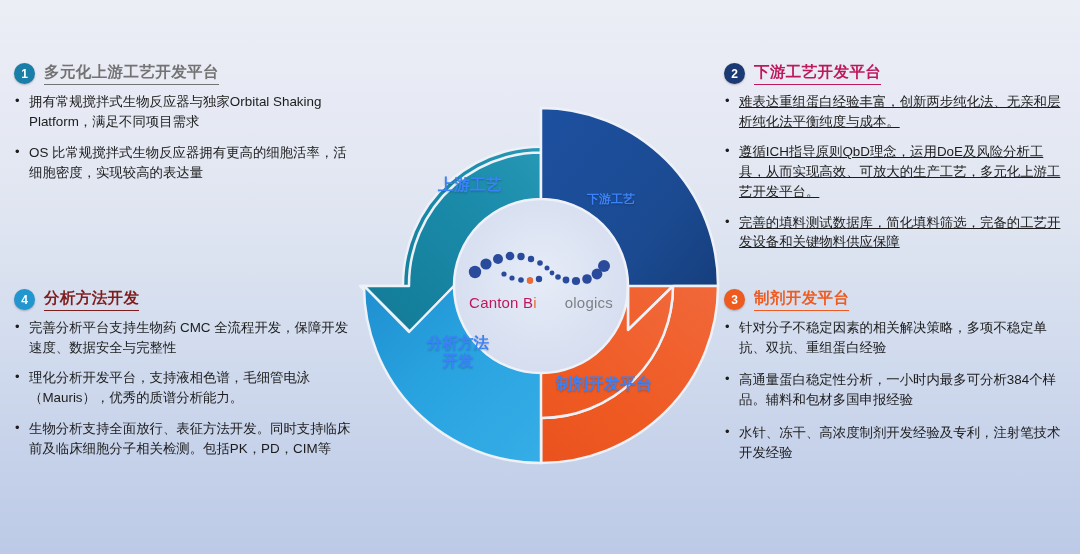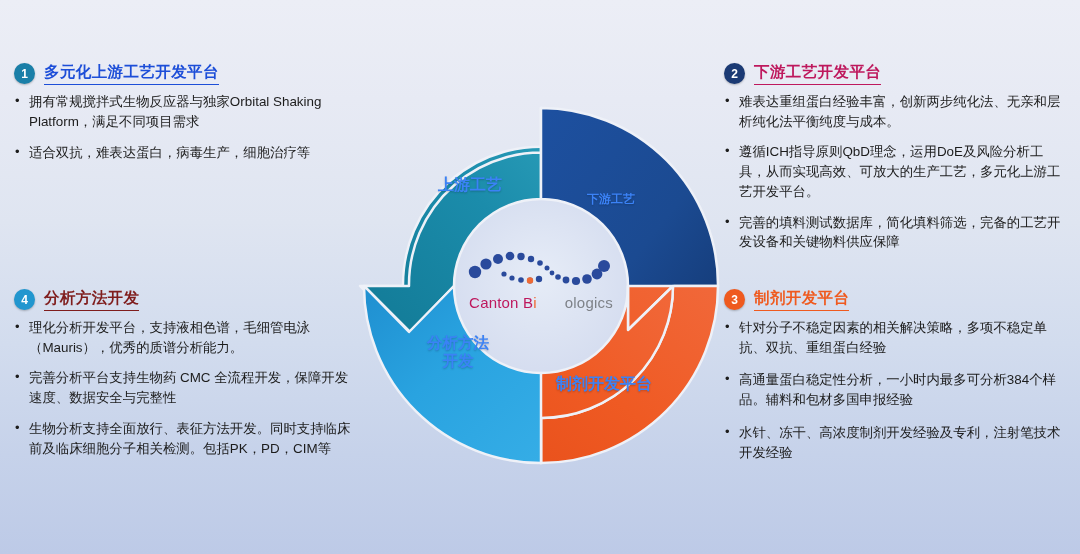--- a/index.html
+++ b/index.html
@@ -28,36 +28,36 @@
   }
   .b1{background:#1a7fa8;}
   .b2{background:#1b3a74;}
   .b3{background:#ef5a1f;}
   .b4{background:#2196cf;}
 
   .qtitle{
     font-size:15.5px;font-weight:bold;letter-spacing:.4px;
     border-bottom:1.5px solid currentColor;padding-bottom:1px;
   }
-  .t1{color:#1d4ed8;}
+  .t1{color:#737373;}
   .t2{color:#be185d;}
   .t3{color:#ef5a1f;}
   .t4{color:#7f1d1d;}
 
   ul.bullets{list-style:none;margin:0;padding:0;}
   ul.bullets li{
     position:relative;padding-left:15px;margin-bottom:9px;
     font-size:13.4px;line-height:1.47;color:#1c1c1c;
   }
   ul.bullets li:before{
     content:"•";position:absolute;left:1px;top:-1px;font-size:13px;color:#1c1c1c;
   }
   .q4 ul.bullets li{margin-bottom:11px;}
   .q3 ul.bullets li{margin-bottom:13px;}
-  .q2 ul.bullets li{margin-bottom:11px;}
+  .q2 ul.bullets li{margin-bottom:11px;text-decoration:underline;}
   .q1 ul.bullets li{margin-bottom:12px;}
 
   
   .wheel{position:absolute;left:352px;top:86px;width:378px;height:400px;}
   .wheel svg{display:block;}
   .alabel{
     position:absolute;color:#3b82f6;font-weight:bold;
     text-align:center;line-height:1.18;
     text-shadow:0 1px 2px rgba(0,0,0,.22);
     pointer-events:none;
@@ -83,21 +83,21 @@
 
 <div class="stage">
 
   <div class="quad q1">
     <div class="qhead">
       <div class="badge b1">1</div>
       <div class="qtitle t1">多元化上游工艺开发平台</div>
     </div>
     <ul class="bullets">
       <li>拥有常规搅拌式生物反应器与独家Orbital Shaking Platform，满足不同项目需求</li>
-      <li>适合双抗，难表达蛋白，病毒生产，细胞治疗等</li>
+      <li>OS 比常规搅拌式生物反应器拥有更高的细胞活率，活细胞密度，实现较高的表达量</li>
     </ul>
   </div>
 
   <div class="quad q2">
     <div class="qhead">
       <div class="badge b2">2</div>
       <div class="qtitle t2">下游工艺开发平台</div>
     </div>
     <ul class="bullets">
       <li>难表达重组蛋白经验丰富，创新两步纯化法、无亲和层析纯化法平衡纯度与成本。</li>
@@ -105,22 +105,22 @@
       <li>完善的填料测试数据库，简化填料筛选，完备的工艺开发设备和关键物料供应保障</li>
     </ul>
   </div>
 
   <div class="quad q4">
     <div class="qhead">
       <div class="badge b4">4</div>
       <div class="qtitle t4">分析方法开发</div>
     </div>
     <ul class="bullets">
+      <li>完善分析平台支持生物药 CMC 全流程开发，保障开发速度、数据安全与完整性</li>
       <li>理化分析开发平台，支持液相色谱，毛细管电泳（Mauris），优秀的质谱分析能力。</li>
-      <li>完善分析平台支持生物药 CMC 全流程开发，保障开发速度、数据安全与完整性</li>
       <li>生物分析支持全面放行、表征方法开发。同时支持临床前及临床细胞分子相关检测。包括PK，PD，CIM等</li>
     </ul>
   </div>
 
   <div class="quad q3">
     <div class="qhead">
       <div class="badge b3">3</div>
       <div class="qtitle t3">制剂开发平台</div>
     </div>
     <ul class="bullets">

